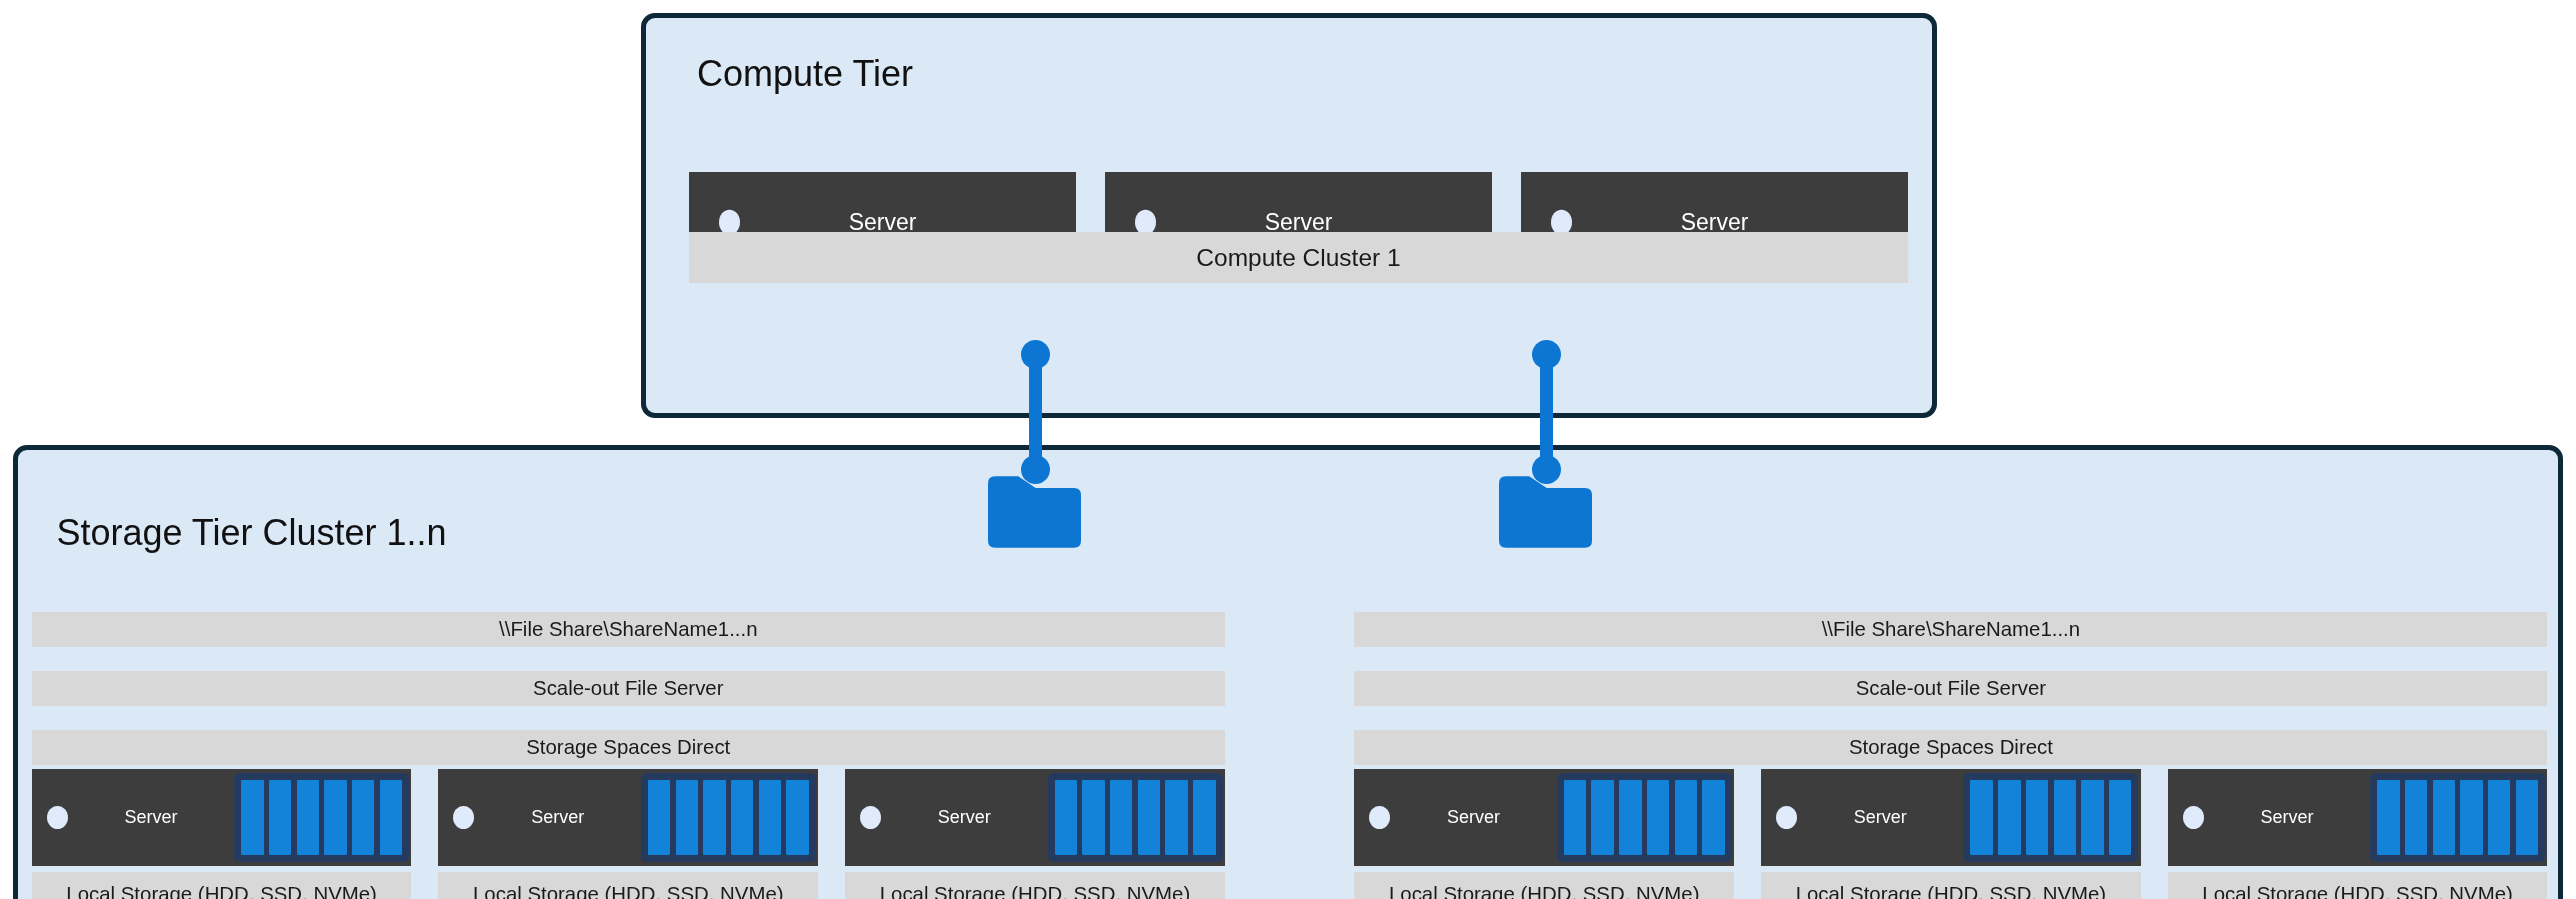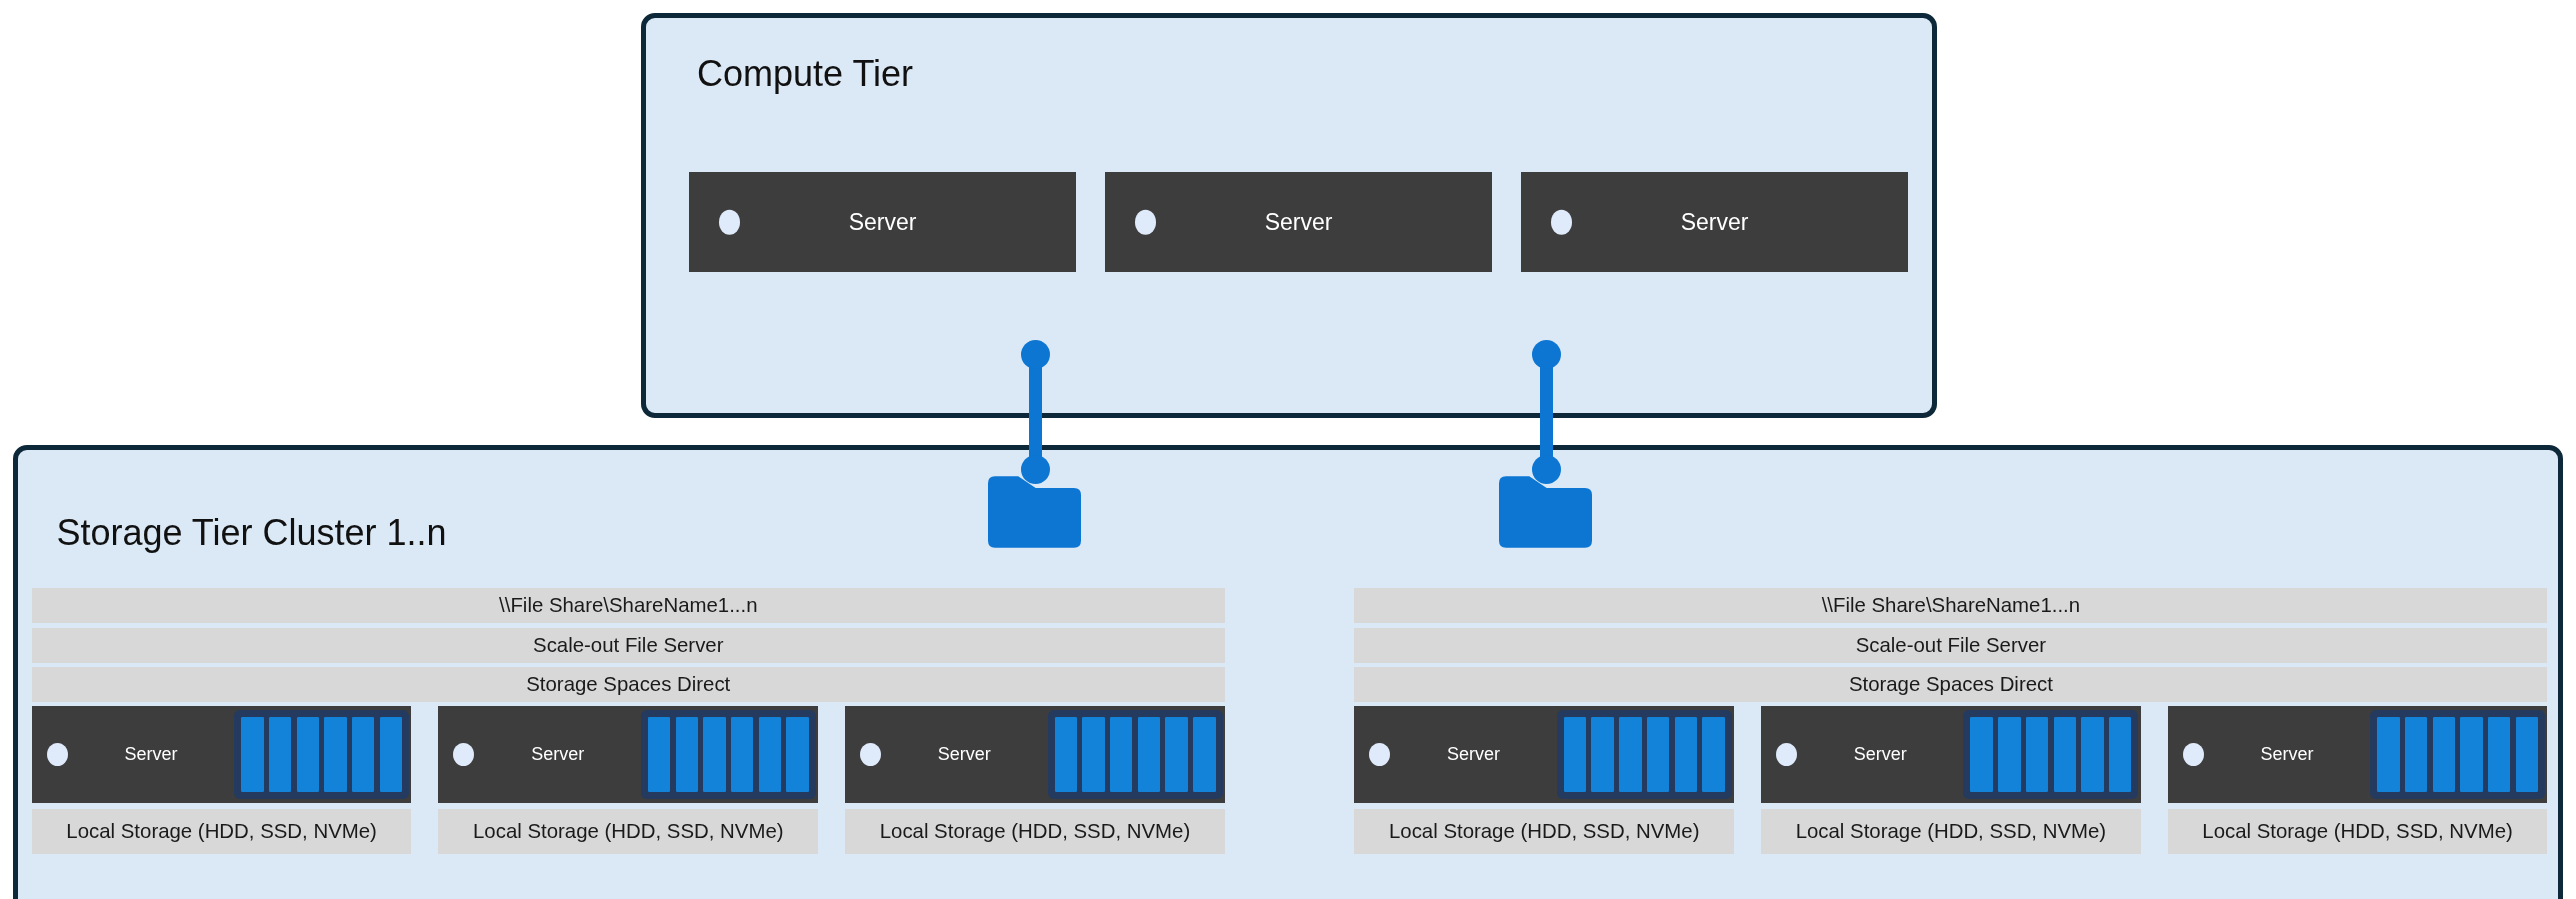--- a/index.html
+++ b/index.html
@@ -40,21 +40,21 @@
 
   
   .folder{position:absolute;width:93px;height:72px;z-index:5;}
   #folder-0{left:988px;top:476px;}
   #folder-1{left:1499px;top:476px;}
 
   
   .cluster{position:absolute;top:138px;width:1193px;}
   #cluster-0{left:13.4px;}
   #cluster-1{left:1336px;}
-  .cluster .stackbar{height:35px;font-size:20.4px;margin-bottom:4.7px;}
+  .cluster .stackbar{height:35px;font-size:20.4px;margin-bottom:4.7px;margin-top:24px;}
   .cluster .stackbar.last{margin-bottom:4.1px;}
   .node-row{display:flex;gap:27px;margin-bottom:5.8px;}
   .snode{flex:1;height:97px;background:#3d3d3d;display:flex;align-items:center;}
   .snode .dot{margin-left:15px;width:21px;height:23px;}
   .snode .nlabel{flex:1;text-align:center;color:#ffffff;font-size:18px;}
   .disks{width:175px;height:89px;box-sizing:border-box;background:#243a5e;border-radius:5.8px;
          display:flex;gap:5.2px;padding:7px;margin-right:2.3px;flex:none;align-self:center;}
   .disk{flex:1;background:#1283d8;border-radius:1.2px;}
   .local-row{display:flex;gap:27px;}
   .local-row .gbar{flex:1;height:45px;font-size:20.4px;}
@@ -73,20 +73,21 @@
       </div>
       <div class="cnode">
         <span class="dot"></span>
         <span class="nlabel">Server</span>
       </div>
       <div class="cnode">
         <span class="dot"></span>
         <span class="nlabel">Server</span>
       </div>
     </div>
+    <div class="gbar" id="cc-bar">Compute Cluster 1</div>
   </div>
 
   <div class="connector" id="connector-0">
     <span class="line"></span>
     <span class="cdot top"></span>
     <span class="cdot bottom"></span>
   </div>
   <div class="connector" id="connector-1">
     <span class="line"></span>
     <span class="cdot top"></span>

